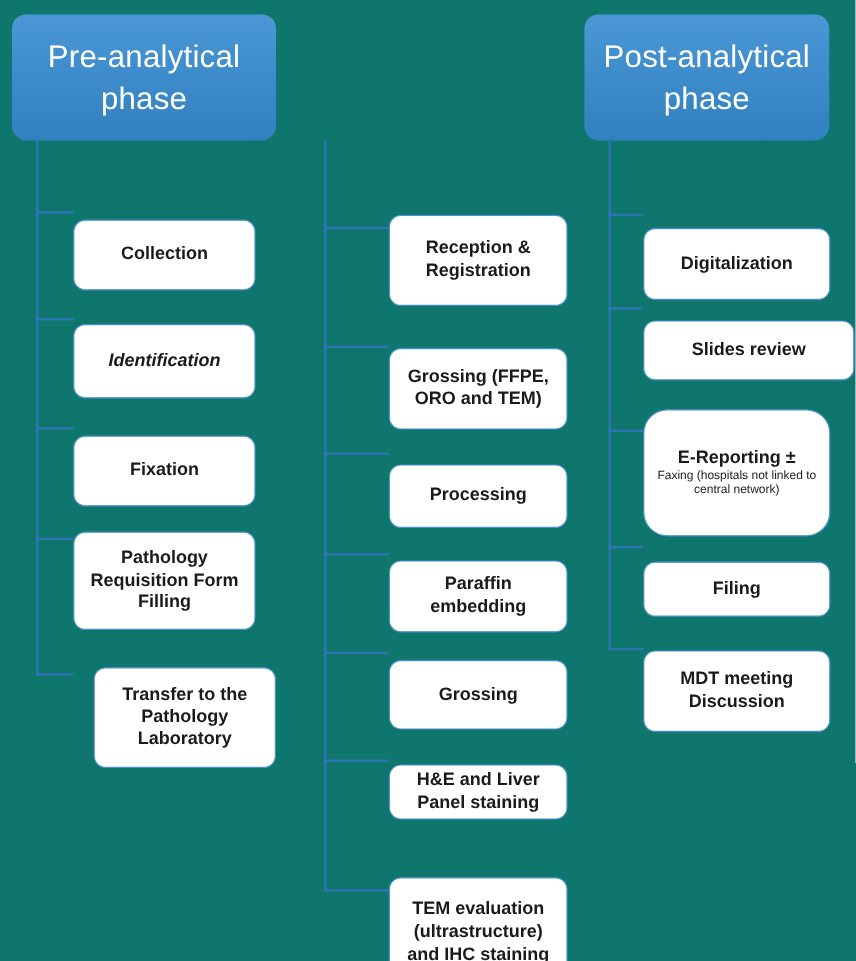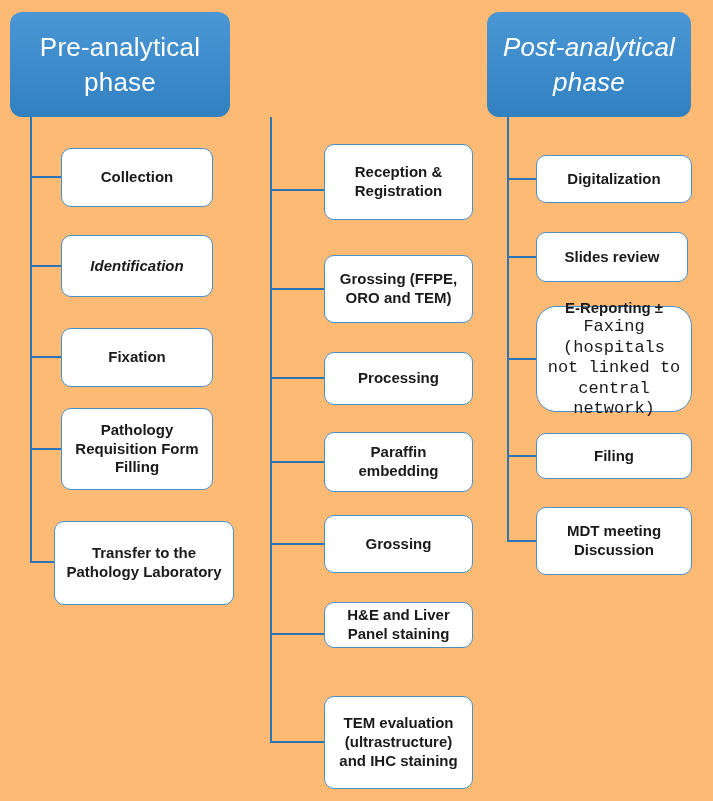--- a/index.html
+++ b/index.html
@@ -4,49 +4,49 @@
 <style>
   :root{
     --header-blue-light:#4b97d6;
     --header-blue-dark:#3180c0;
     --box-border:#4a90ca;
     --connector:#2e75b6;
     --node-text:#1a1a1a;
   }
   html,body{margin:0;padding:0;background:#ffffff;}
   .canvas{
-    position:relative;width:713px;height:801px;background:#fdba74;
+    position:relative;width:713px;height:801px;background:#0f766e;
     font-family:"Liberation Sans",sans-serif;overflow:hidden;
   }
   .phase-header{
     position:absolute;border-radius:12px;color:#ffffff;
     background:linear-gradient(180deg,var(--header-blue-light) 0%,var(--header-blue-dark) 100%);
     display:flex;align-items:center;justify-content:center;text-align:center;
     font-size:26px;line-height:1.32;letter-spacing:0.2px;
     box-sizing:border-box;padding:4px 6px;
   }
   .node{
     position:absolute;background:#ffffff;border:1.5px solid var(--box-border);
     border-radius:10px;display:flex;flex-direction:column;align-items:center;justify-content:center;
     text-align:center;font-size:15px;font-weight:bold;color:var(--node-text);
-    line-height:1.25;box-sizing:border-box;padding:3px 6px;
+    line-height:1.25;box-sizing:border-box;padding:3px 6px;margin-top:35px;
   }
-  .node .sublabel{font-weight:normal;font-size:17px;line-height:1.2;font-family:Liberation Mono, monospace;}
+  .node .sublabel{font-weight:normal;font-size:10px;line-height:1.2;}
   .trunk{position:absolute;width:2px;background:var(--connector);}
   .stub{position:absolute;height:2px;background:var(--connector);}
 </style>
 </head>
 <body>
 
 <div class="canvas">
 
   <div class="phase-header" style="left:10px;top:12px;width:220px;height:105px;">
     <span>Pre-analytical phase</span>
   </div>
-  <div class="phase-header" style="left:487px;top:12px;width:204px;height:105px;font-style:italic;">
+  <div class="phase-header" style="left:487px;top:12px;width:204px;height:105px;">
     <span>Post-analytical phase</span>
   </div>
 
   <div class="trunk" style="left:30px;top:117px;height:446px;"></div>
   <div class="trunk" style="left:270px;top:117px;height:625px;"></div>
   <div class="trunk" style="left:507px;top:117px;height:424px;"></div>
 
   <div class="stub" style="left:30px;top:176px;width:31px;"></div>
   <div class="stub" style="left:30px;top:265px;width:31px;"></div>
   <div class="stub" style="left:30px;top:356px;width:31px;"></div>
@@ -72,21 +72,21 @@
   </div>
   <div class="node" style="left:61px;top:235px;width:152px;height:62px;font-style:italic;">
     <span>Identification</span>
   </div>
   <div class="node" style="left:61px;top:328px;width:152px;height:59px;">
     <span>Fixation</span>
   </div>
   <div class="node" style="left:61px;top:408px;width:152px;height:82px;justify-content:center;">
     <span>Pathology Requisition Form Filling</span>
   </div>
-  <div class="node" style="left:54px;top:521px;width:180px;height:84px;text-align:center;">
+  <div class="node" style="left:78px;top:521px;width:152px;height:84px;text-align:center;">
     <span>Transfer to the Pathology Laboratory</span>
   </div>
 
   <div class="node" style="left:324px;top:144px;width:149px;height:76px;">
     <span>Reception &amp; Registration</span>
   </div>
   <div class="node" style="left:324px;top:255px;width:149px;height:68px;">
     <span>Grossing (FFPE, ORO and TEM)</span>
   </div>
   <div class="node" style="left:324px;top:352px;width:149px;height:53px;">
@@ -98,24 +98,24 @@
   <div class="node" style="left:324px;top:515px;width:149px;height:58px;">
     <span>Grossing</span>
   </div>
   <div class="node" style="left:324px;top:602px;width:149px;height:46px;">
     <span>H&amp;E and Liver Panel staining</span>
   </div>
   <div class="node" style="left:324px;top:696px;width:149px;height:93px;">
     <span>TEM evaluation (ultrastructure) and IHC staining</span>
   </div>
 
-  <div class="node" style="left:536px;top:155px;width:156px;height:48px;">
+  <div class="node" style="left:536px;top:155px;width:156px;height:60px;">
     <span>Digitalization</span>
   </div>
-  <div class="node" style="left:536px;top:232px;width:152px;height:50px;">
+  <div class="node" style="left:536px;top:232px;width:176px;height:50px;">
     <span>Slides review</span>
   </div>
   <div class="node" style="left:536px;top:306px;width:156px;height:106px;border-radius:20px;">
     <span>E-Reporting ±</span>
     <span class="sublabel">Faxing (hospitals not linked to central network)</span>
   </div>
   <div class="node" style="left:536px;top:433px;width:156px;height:46px;">
     <span>Filing</span>
   </div>
   <div class="node" style="left:536px;top:507px;width:156px;height:68px;">

